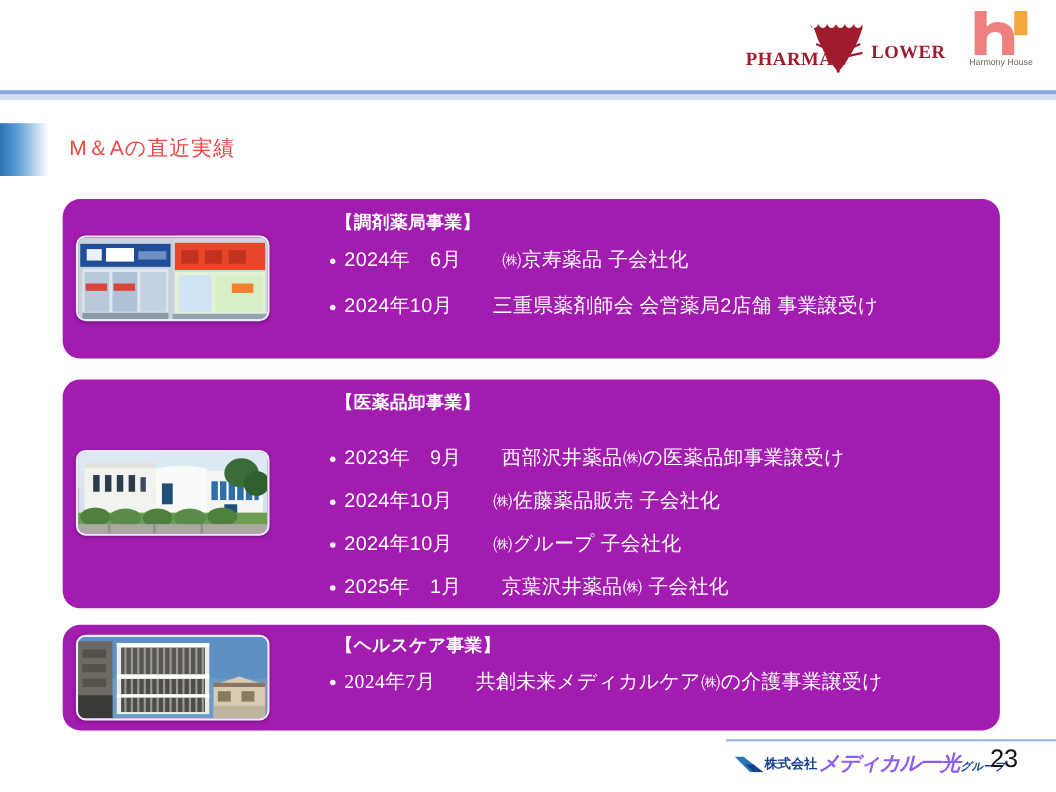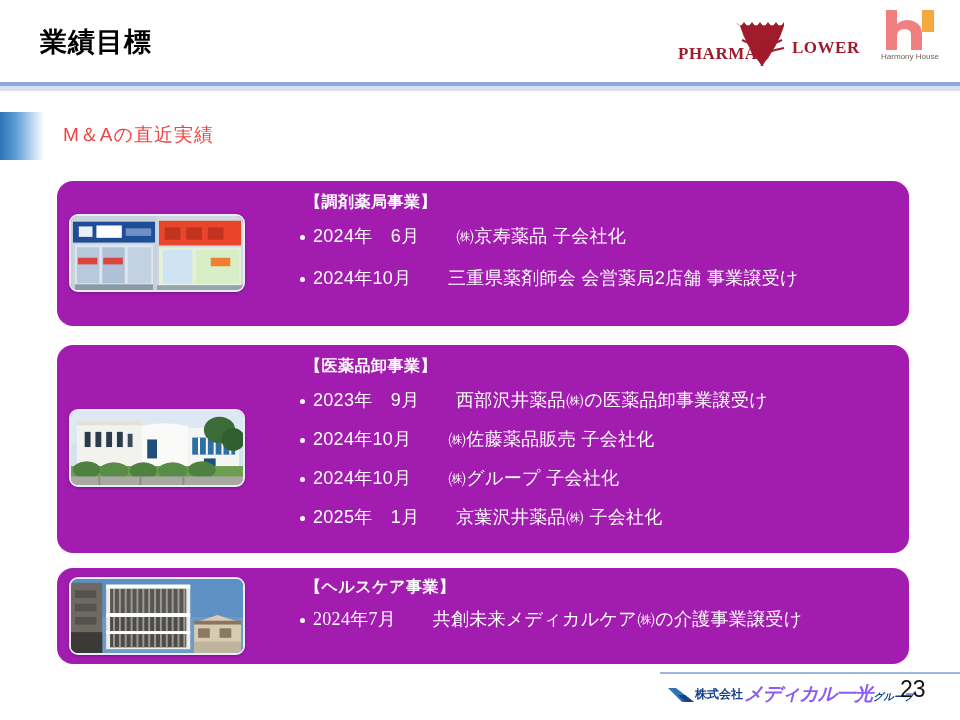--- a/index.html
+++ b/index.html
@@ -161,21 +161,21 @@
   .bullet-item {
     position: relative;
     padding-left: 14px;
     font-size: 18px;
     color: #FFFFFF;
     letter-spacing: 0.3px;
     white-space: pre;
     line-height: 1;
   }
   #panel-0 .bullet-item { margin-bottom: 24px; }
-  #panel-1 .bullet-item { margin-bottom: 21px; }
+  #panel-1 .bullet-item { margin-bottom: 21px; margin-top: 16px; }
   #panel-2 .bullet-item { margin-bottom: 0; }
 
   .bullet-item::before {
     content: "";
     position: absolute;
     left: 1px; top: 8px;
     width: 5px; height: 5px;
     border-radius: 50%;
     background: #FFFFFF;
   }
@@ -227,21 +227,20 @@
     font-size: 23px;
     color: #111111;
     white-space: nowrap;
   }
 </style>
 </head>
 <body>
 
 <div class="slide-header">
 
-  <div class="slide-title">業績目標</div>
 
   <div class="logo-pharmacy">
     <span class="pf-text pf-left">PHARMAC</span>
     <span class="pf-text pf-right">LOWER</span>
     <svg class="pf-flower" viewBox="0 0 60 54">
       <path d="M4 6 Q8 13 12 6 Q16 13 20 6 Q24 13 28 6 Q32 13 36 6 Q40 13 44 6 Q48 13 52 6
                L52 10 Q46 30 30 50 Q14 30 8 10 L4 6 Z" fill="#A01B2B"></path>
       <path d="M30 50 Q30 30 30 12" stroke="#A01B2B" stroke-width="2.5" fill="none"></path>
       <path d="M30 34 Q40 28 50 24" stroke="#A01B2B" stroke-width="2" fill="none"></path>
       <path d="M30 38 Q41 34 52 32" stroke="#A01B2B" stroke-width="2" fill="none"></path>

